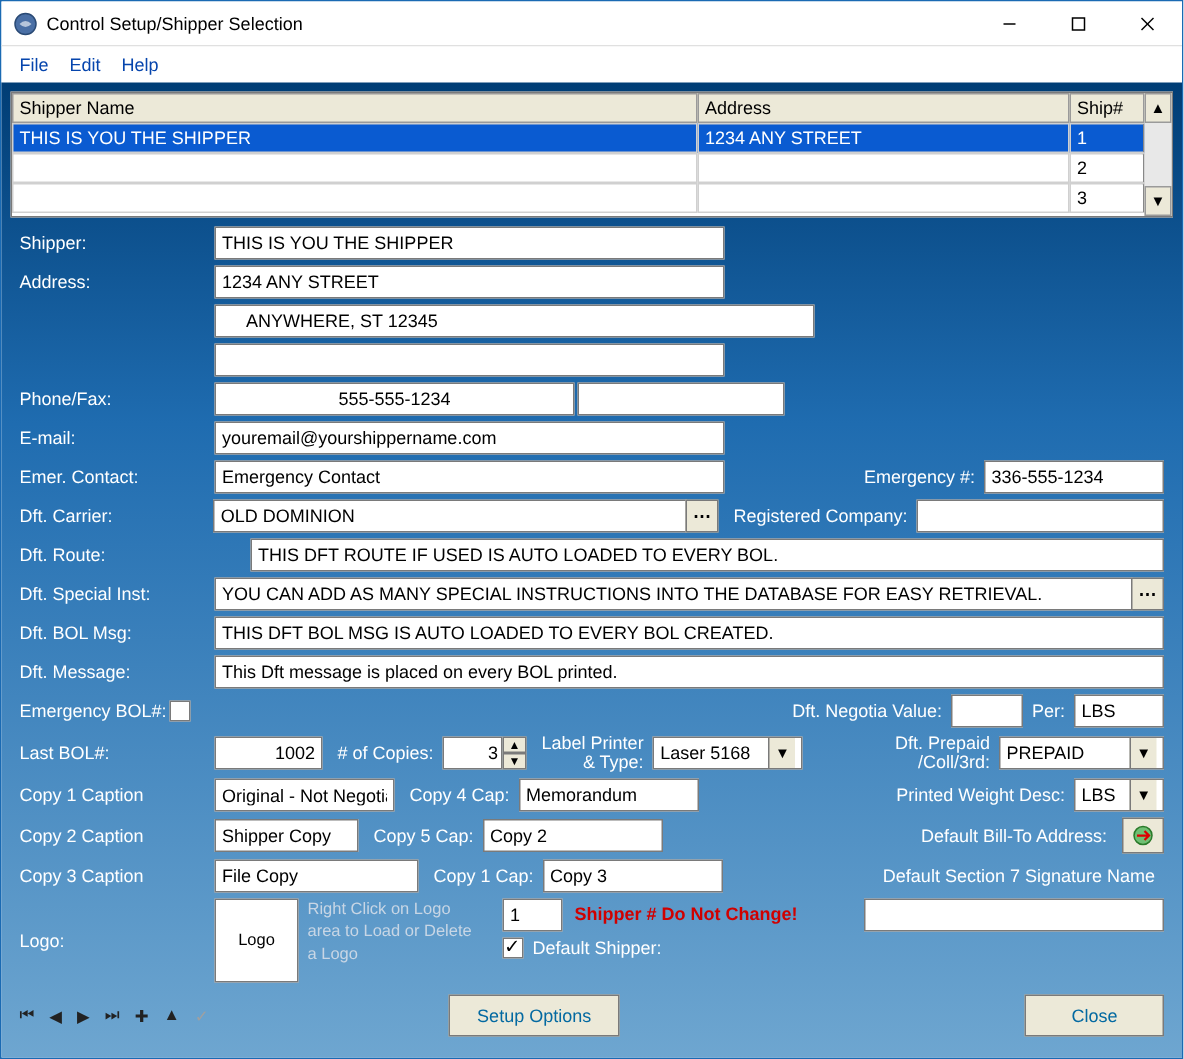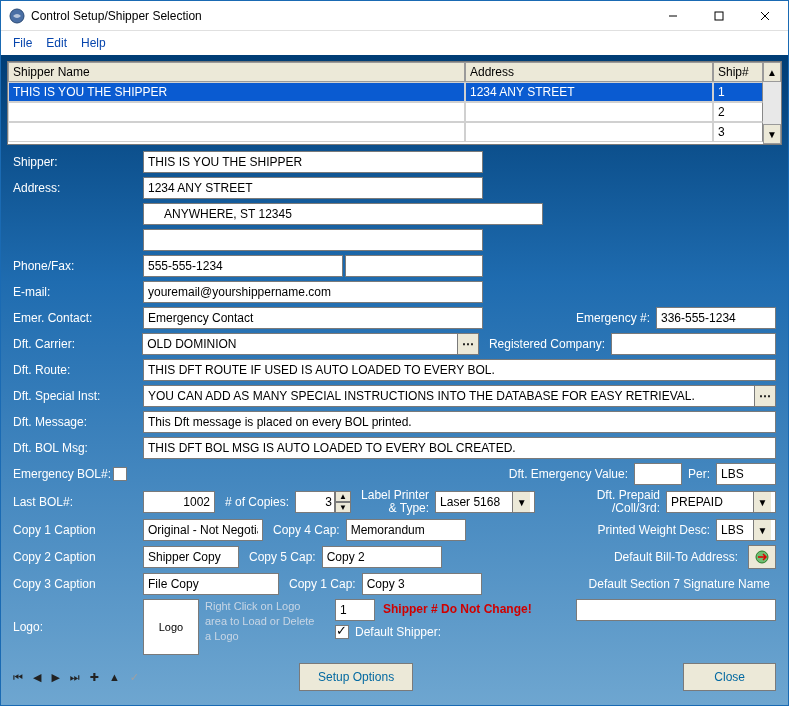--- a/index.html
+++ b/index.html
@@ -224,21 +224,21 @@
         <div class="lbl"></div>
         <input class="text" style="width: 400px; padding-left: 20px;" value="ANYWHERE, ST 12345">
       </div>
       <div class="row">
         <div class="lbl"></div>
         <input class="text" style="width: 340px;" value="">
       </div>
 
       <div class="row">
         <div class="lbl">Phone/Fax:</div>
-        <input class="text" style="width: 200px;" value="555-555-1234">
+        <input class="text" style="width: 240px; text-align: center;" value="555-555-1234">
         <input class="text" style="width: 138px; margin-left: 2px;" value="">
       </div>
 
       <div class="row">
         <div class="lbl">E-mail:</div>
         <input class="text" style="width: 340px;" value="youremail@yourshippername.com">
       </div>
 
       <div class="row">
         <div class="lbl">Emer. Contact:</div>
@@ -250,44 +250,44 @@
       <div class="row">
         <div class="lbl">Dft. Carrier:</div>
         <input class="text" style="width: 318px;" value="OLD DOMINION">
         <div class="ellipsis-btn">⋯</div>
         <div class="lbl-sm">Registered Company:</div>
         <input class="text" style="flex: 1 1 0%;" value="">
       </div>
 
       <div class="row">
         <div class="lbl">Dft. Route:</div>
-        <input class="text" style="flex: 1 1 0%;" value="THIS DFT ROUTE IF USED IS AUTO LOADED TO EVERY BOL.">
+        <input class="text" style="flex: 1 1 0%; margin-left: 24px;" value="THIS DFT ROUTE IF USED IS AUTO LOADED TO EVERY BOL.">
       </div>
 
       <div class="row">
         <div class="lbl">Dft. Special Inst:</div>
         <input class="text" style="flex: 1 1 0%;" value="YOU CAN ADD AS MANY SPECIAL INSTRUCTIONS INTO THE DATABASE FOR EASY RETRIEVAL.">
         <div class="ellipsis-btn">⋯</div>
       </div>
 
       <div class="row">
+        <div class="lbl">Dft. BOL Msg:</div>
+        <input class="text" style="flex: 1 1 0%;" value="THIS DFT BOL MSG IS AUTO LOADED TO EVERY BOL CREATED.">
+      </div>
+
+      <div class="row">
         <div class="lbl">Dft. Message:</div>
         <input class="text" style="flex: 1 1 0%;" value="This Dft message is placed on every BOL printed.">
       </div>
 
       <div class="row">
-        <div class="lbl">Dft. BOL Msg:</div>
-        <input class="text" style="flex: 1 1 0%;" value="THIS DFT BOL MSG IS AUTO LOADED TO EVERY BOL CREATED.">
-      </div>
-
-      <div class="row">
         <div class="lbl" style="width:100px;">Emergency BOL#:</div>
         <span class="checkbox"></span>
         <div style="flex:1"></div>
-        <div class="lbl-sm">Dft. Emergency Value:</div>
+        <div class="lbl-sm">Dft. Negotia Value:</div>
         <input class="text" style="width: 48px;" value="">
         <div class="lbl-sm" style="padding-left:6px">Per:</div>
         <input class="text" style="width: 60px;" value="LBS">
       </div>
 
       <div class="row" style="margin-top:4px;">
         <div class="lbl">Last BOL#:</div>
         <input class="text" style="width: 72px; text-align: right;" value="1002">
         <div class="lbl-sm"># of Copies:</div>
         <span class="num-spin">

